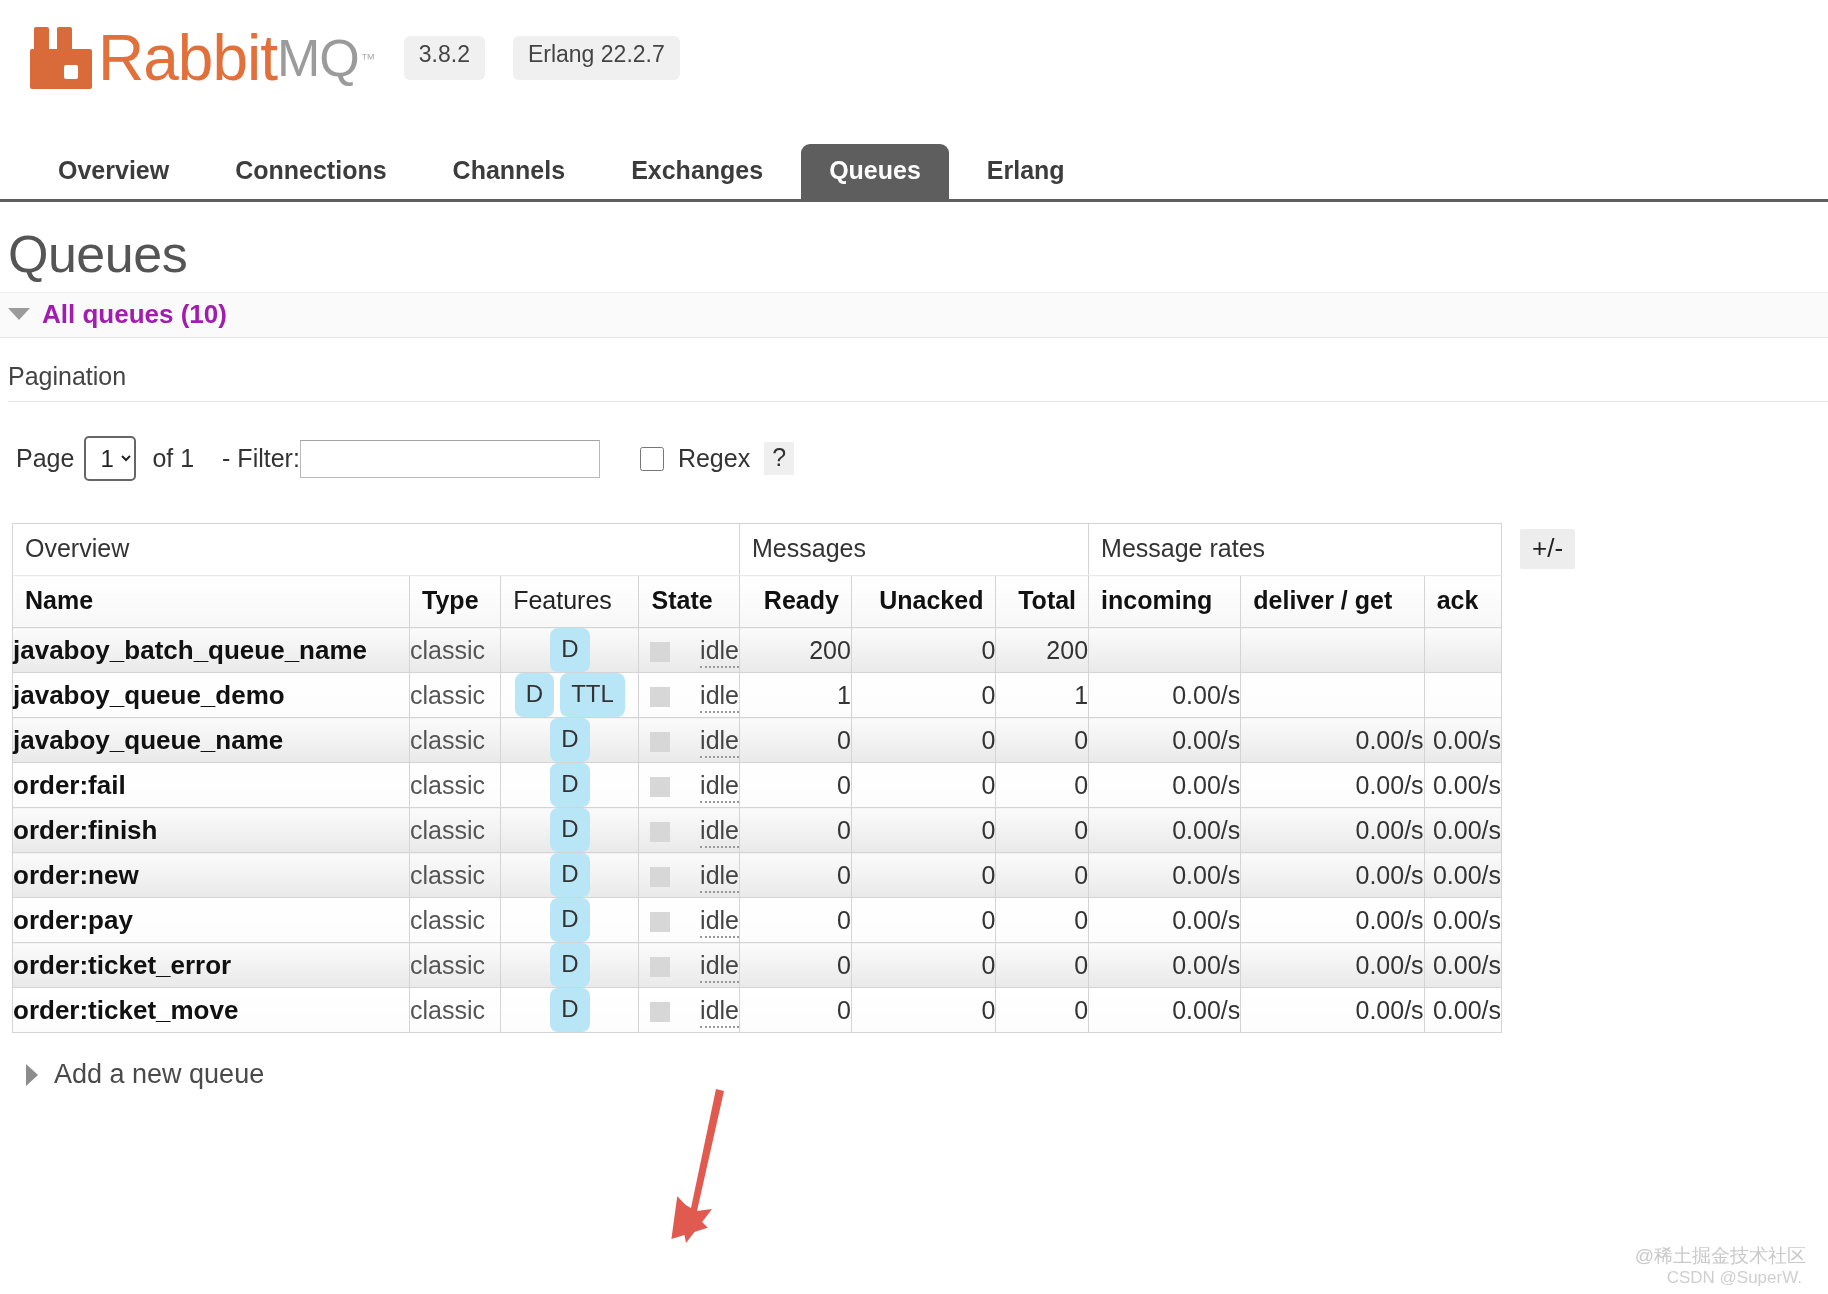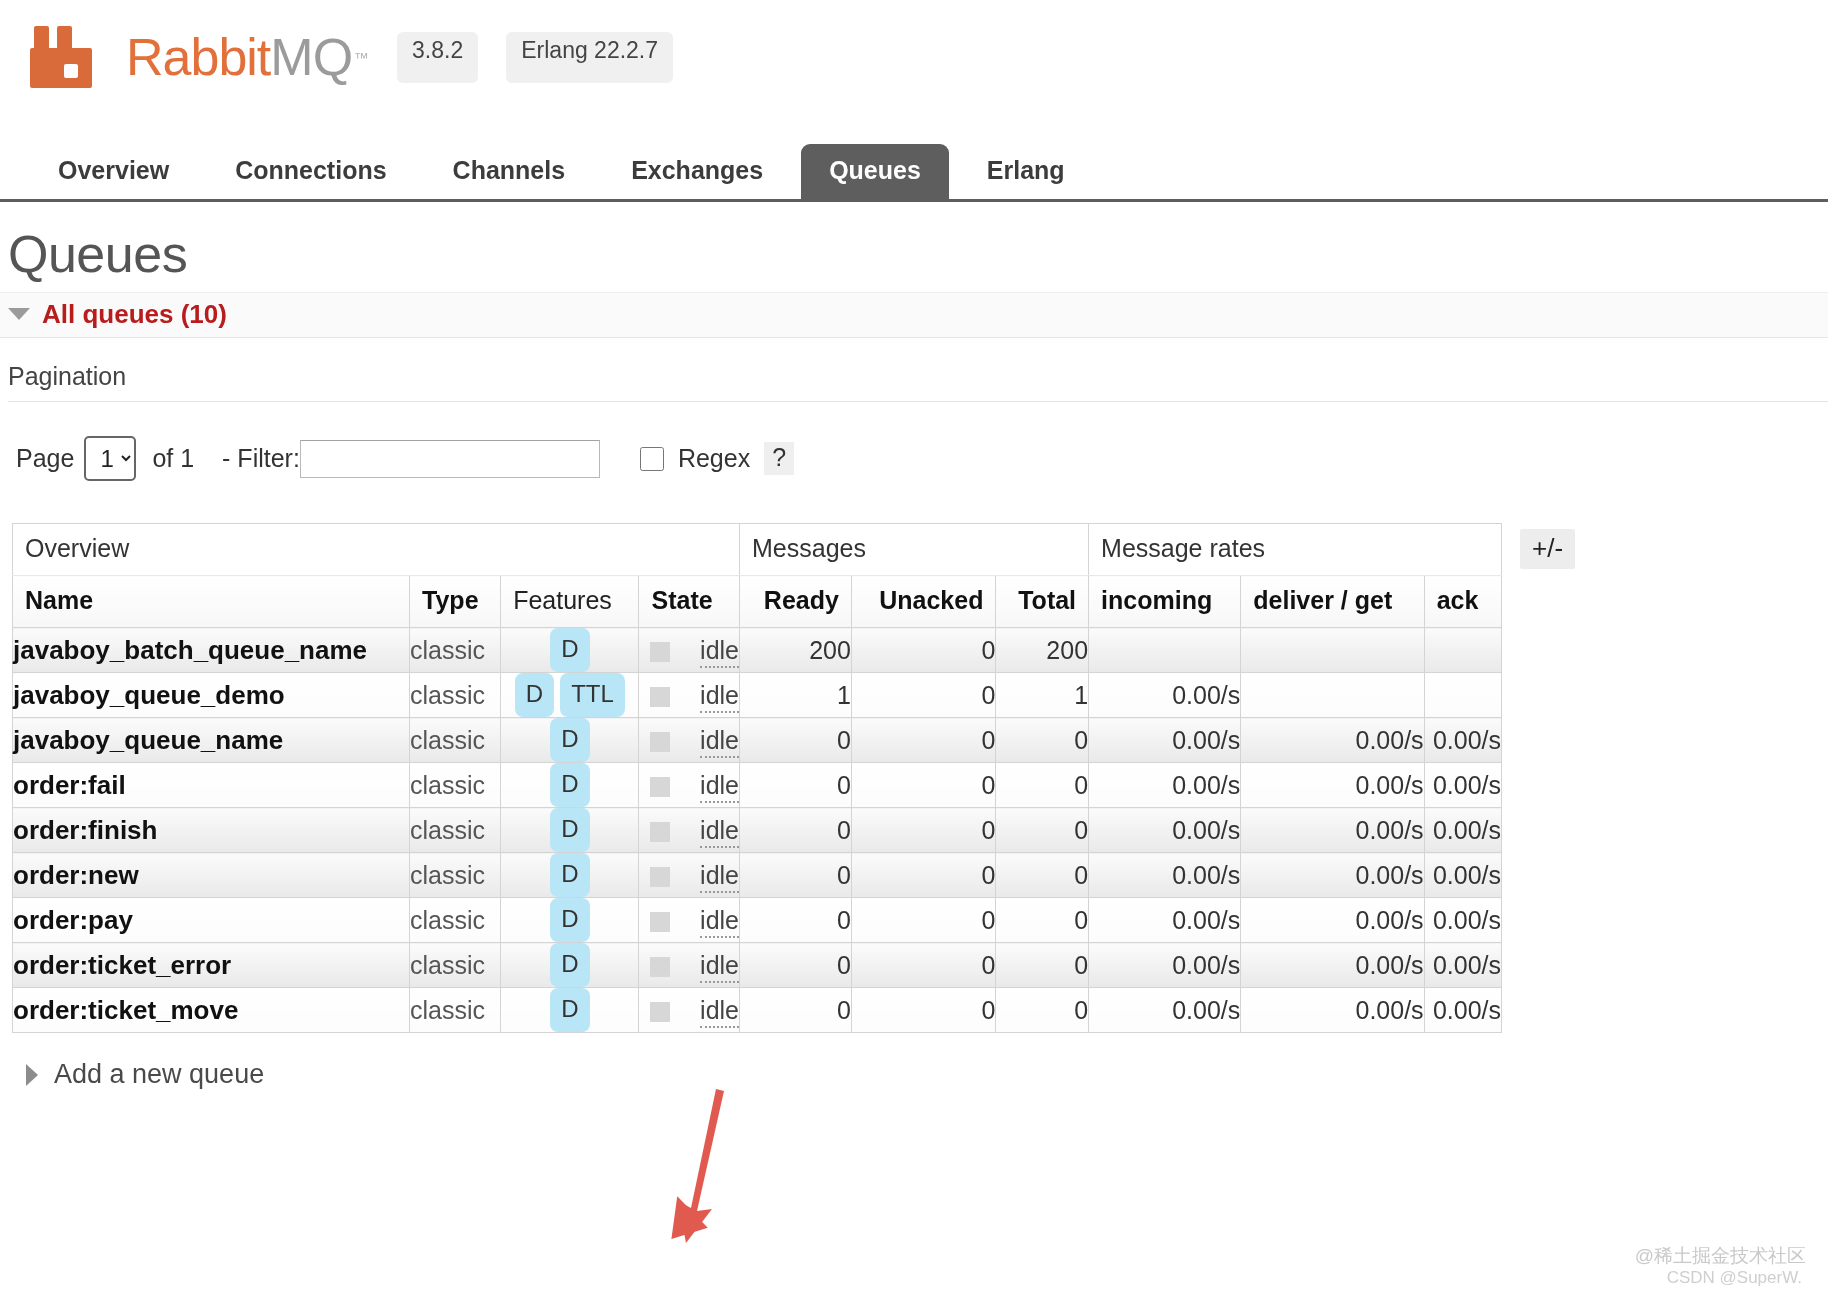--- a/index.html
+++ b/index.html
@@ -58,46 +58,45 @@
     border-radius: 2px;
   }
   .logo-mark .lm-dot {
     position: absolute;
     left: 34px; top: 38px;
     width: 14px; height: 14px;
     background: #ffffff;
     border-radius: 2px;
   }
   .logo-rabbit {
-    font-size: 52px;
+    font-size: 64px;
     color: #e2703a;
     letter-spacing: -1px;
     line-height: 1;
     font-weight: 400;
-    margin-left: 28px;
   }
   .logo-mq {
     font-size: 52px;
     color: #9b9b9b;
     letter-spacing: -1px;
     line-height: 1;
     font-weight: 400;
   }
   .logo-tm {
     font-size: 15px;
     color: #b2b2b2;
     vertical-align: 6px;
     margin-left: 2px;
   }
   .badge {
     display: inline-block;
     background: #f0f0f0;
     color: #444;
     font-size: 23px;
-    padding: 7px 15px 21px;
+    padding: 7px 15px 14px;
     border-radius: 6px;
     line-height: 1;
     margin-left: 28px;
     white-space: nowrap;
   }
 
   
   #nav {
     position: relative;
     height: 62px;
@@ -153,21 +152,21 @@
     width: 0; height: 0;
     border-top: 11px solid transparent;
     border-bottom: 11px solid transparent;
     border-left: 12px solid #8c8c8c;
     margin-right: 16px;
     flex: none;
   }
   .section-label {
     font-size: 26px;
     font-weight: bold;
-    color: #b91c1c;
+    color: #a21caf;
     line-height: 1;
   }
 
   
   #pagination-title {
     font-size: 25px;
     color: #444;
     margin: 24px 0 0 8px;
     padding-bottom: 10px;
     border-bottom: 1px solid #e4e4e4;

